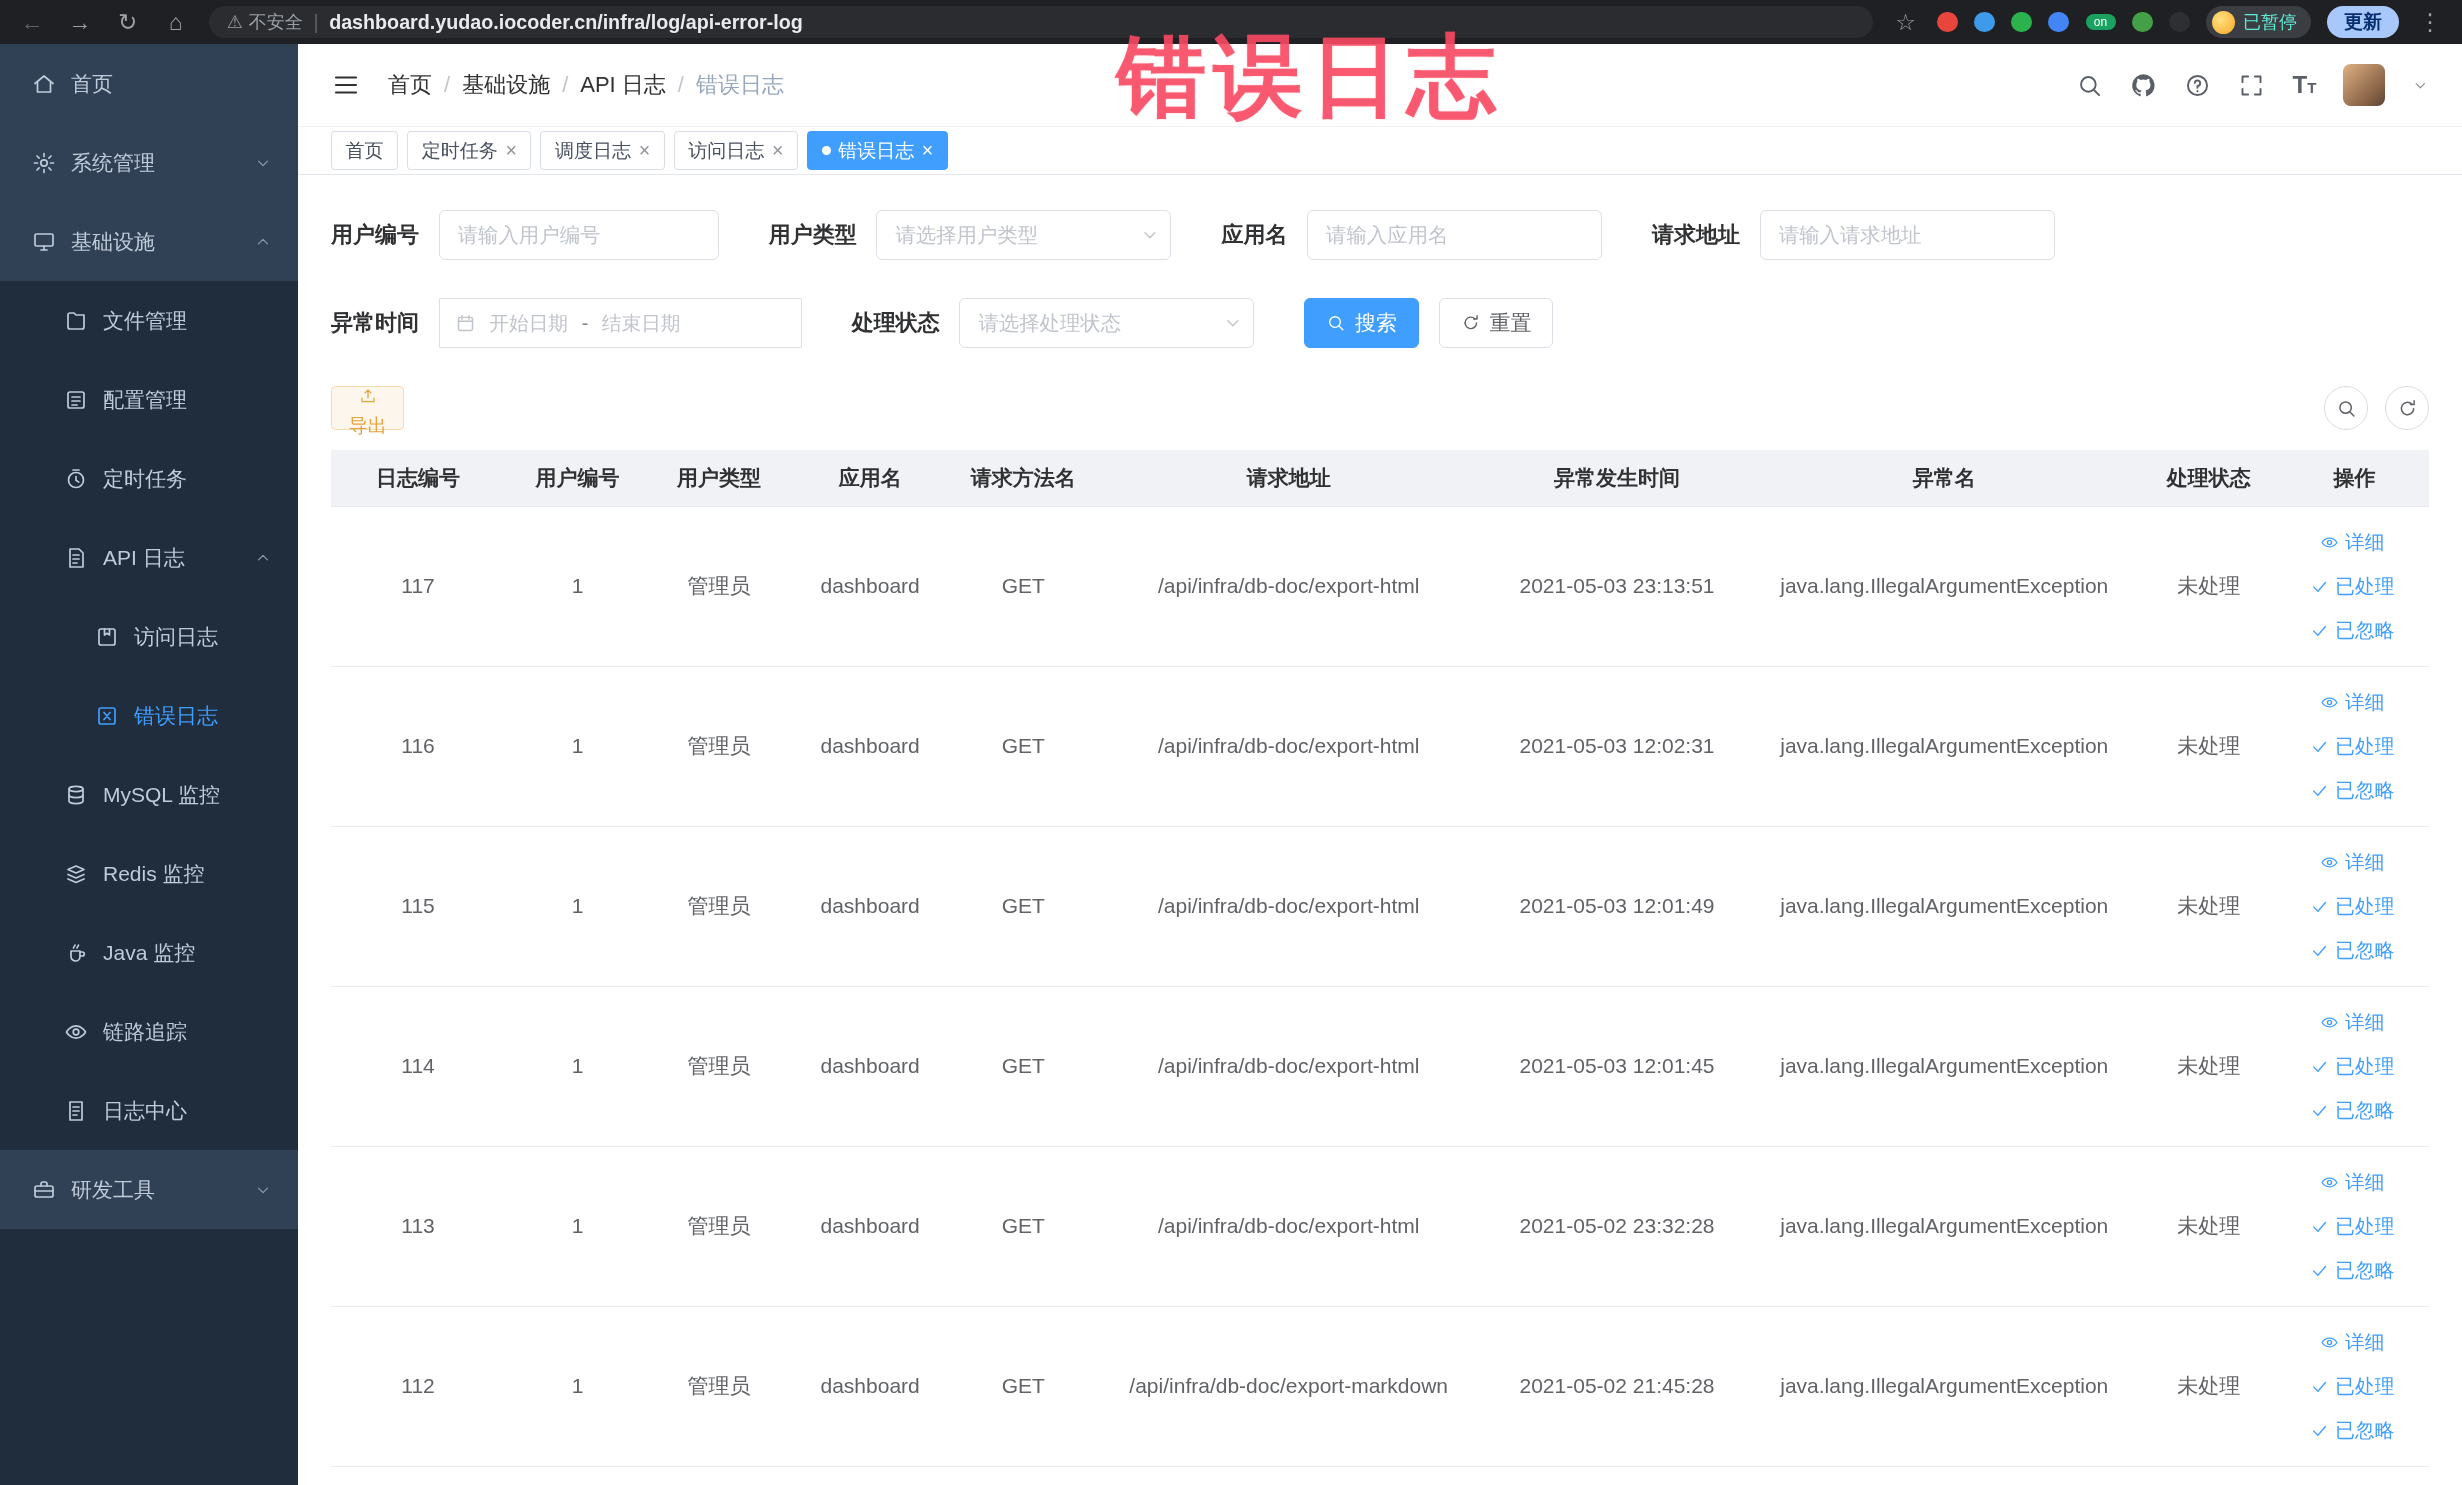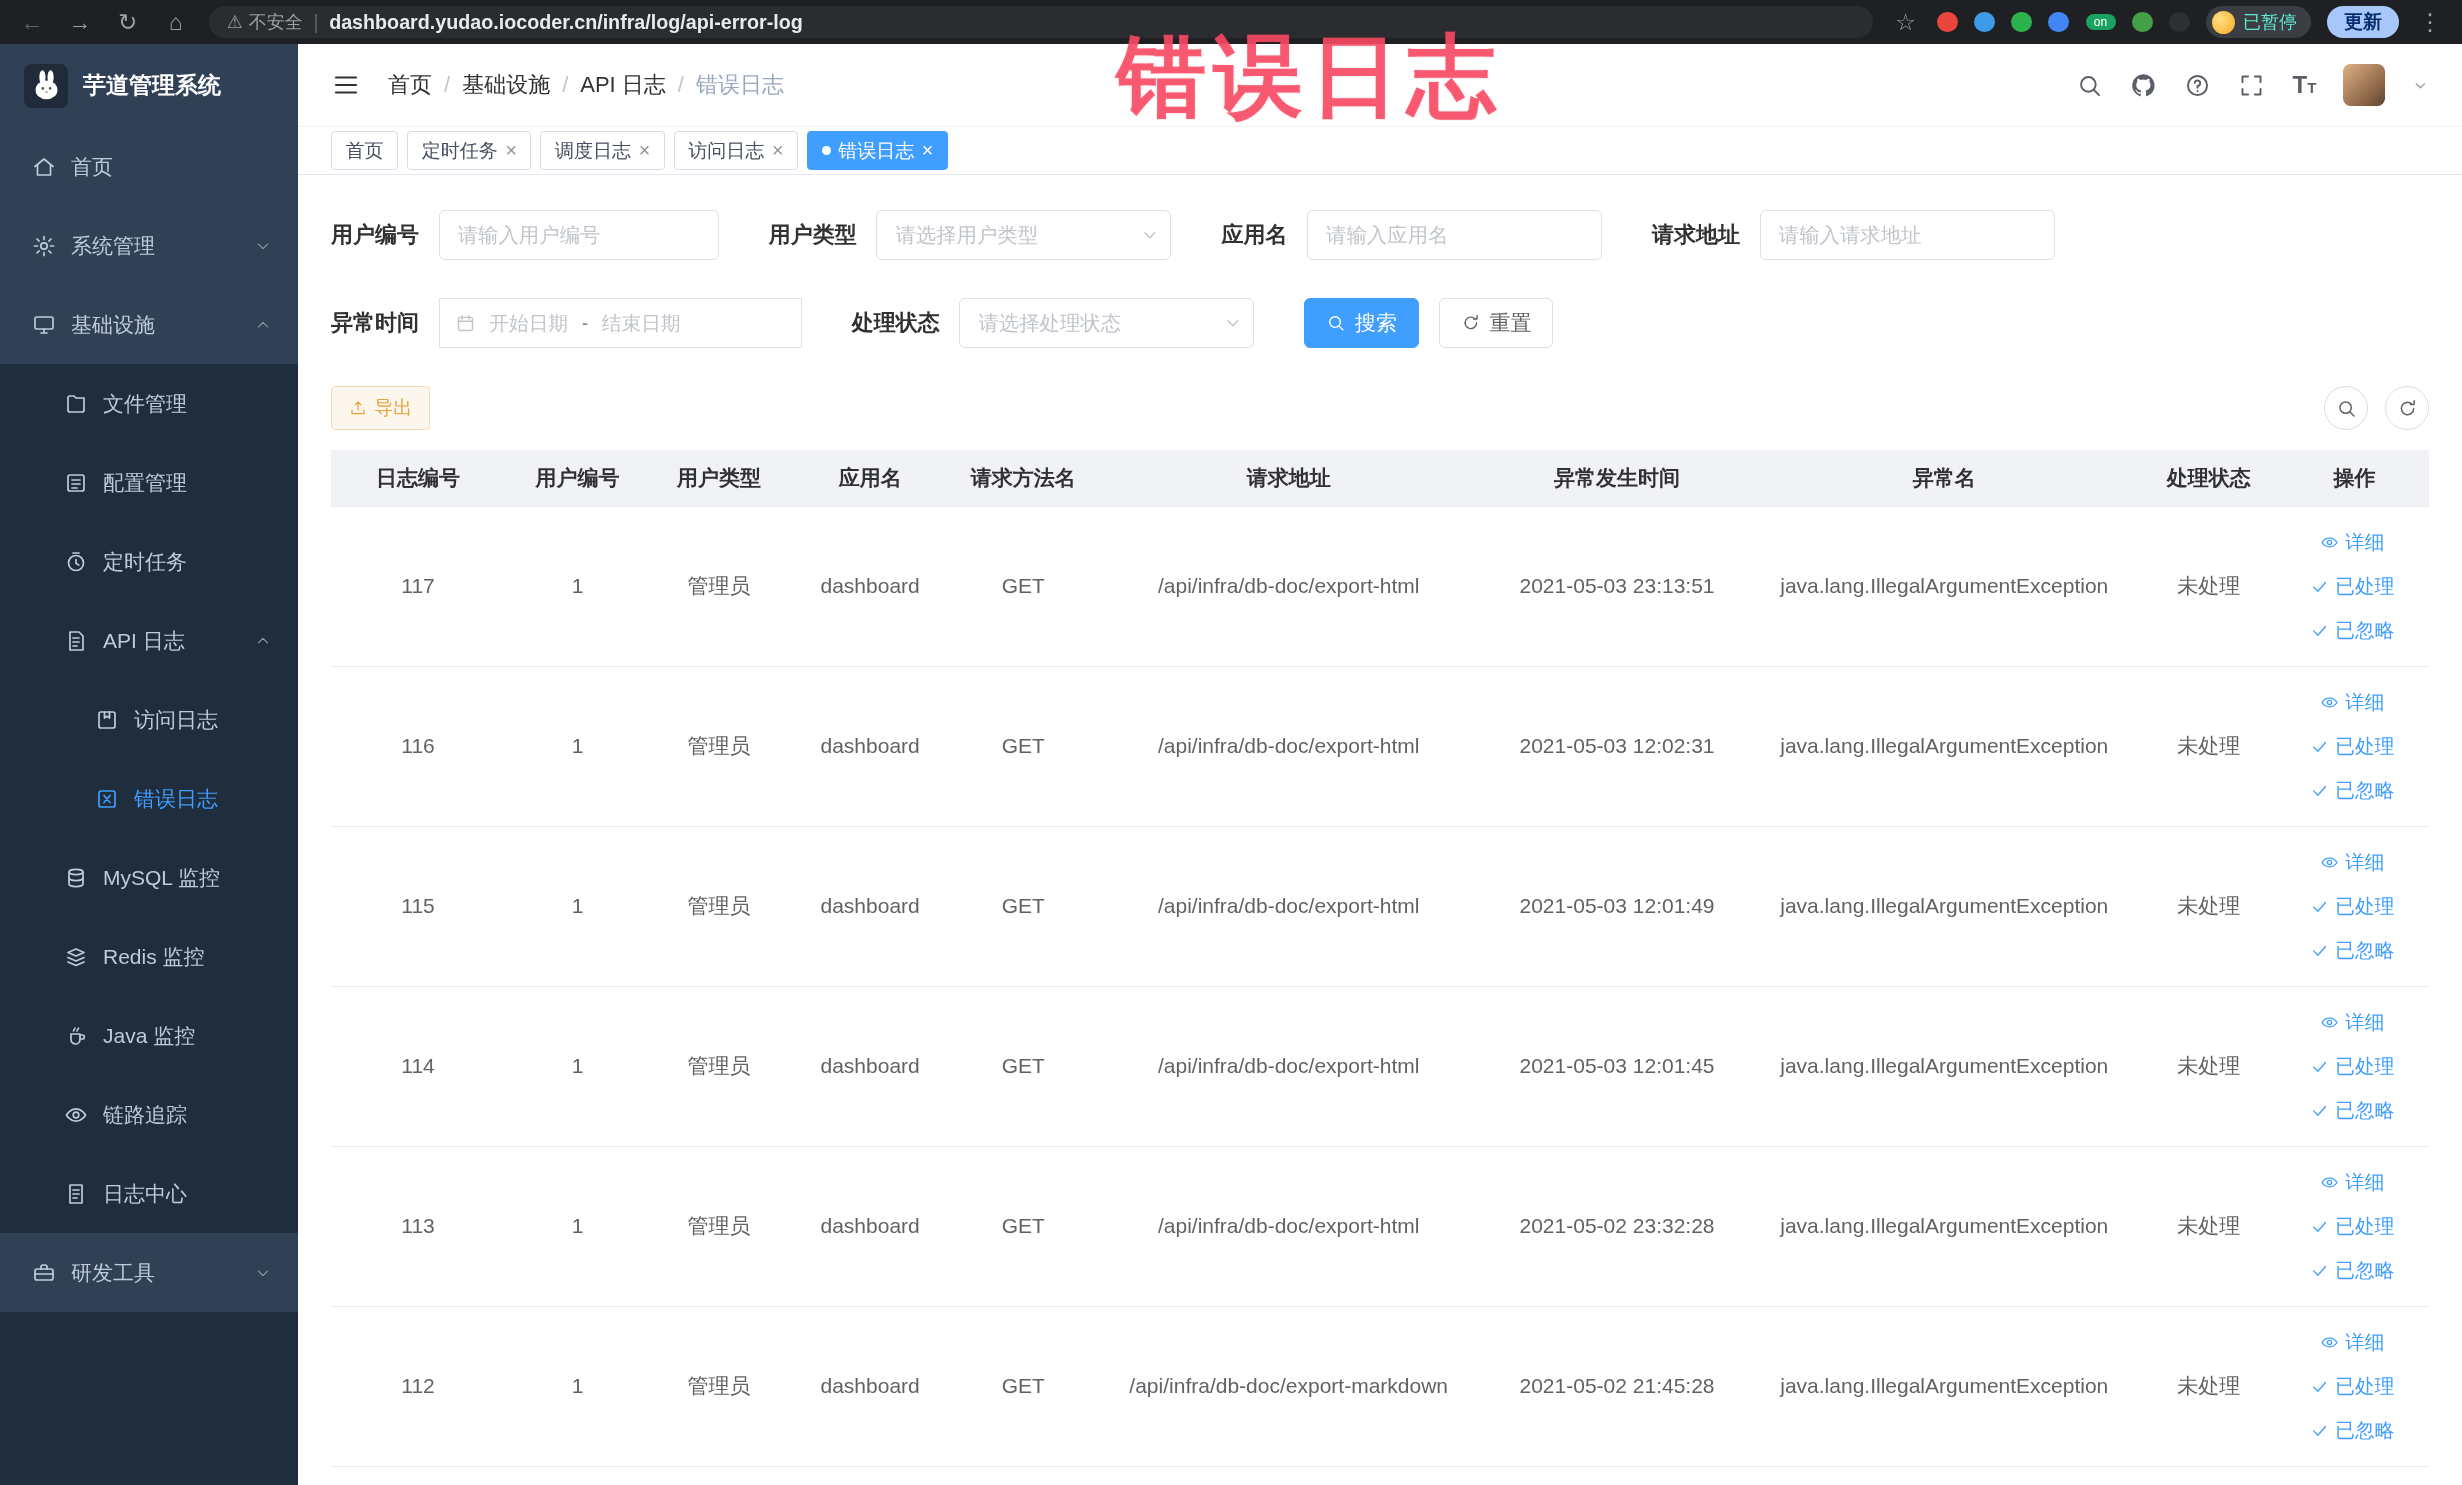--- a/index.html
+++ b/index.html
@@ -84,21 +84,21 @@
   .drange{width:363px;height:50px;box-sizing:border-box;border:0.8px solid #dcdfe6;border-radius:1px;display:flex;align-items:center;gap:13.6px;padding:0 15px;background:#fff;cursor:pointer;}
   .drange .cal{display:flex;color:#c0c4cc;}
   .drange .cal svg{width:21px;height:21px;}
   .drange .dph{font-size:19.7px;color:#c0c4cc;white-space:nowrap;}
   .drange .dsep{font-size:19.7px;color:#808694;}
 
   .btn{height:50px;border-radius:6px;display:inline-flex;align-items:center;gap:9px;font-size:21px;padding:0 21px;cursor:pointer;border:0.8px solid transparent;box-sizing:border-box;font-family:inherit;}
   .btn svg{width:19.7px;height:19.7px;}
   .btn-primary{background:#409eff;border-color:#409eff;color:#fff;margin-right:19.7px;}
   .btn-default{background:#fff;border-color:#dcdfe6;color:#606266;}
-  .btn-export{height:44px;font-size:19px;padding:0 16.7px;border-radius:4.5px;background:#fdf6ec;border-color:#f5dab1;color:#e6a23c;gap:7.6px;}
+  .btn-export{height:44px;font-size:19px;padding:0 16.7px;border-radius:4.5px;background:#fdf6ec;border-color:#f5dab1;color:#e6a23c;gap:7.6px;flex-direction:column;}
   .btn-export svg{width:18px;height:18px;}
 
   .table-toolbar{display:flex;align-items:center;justify-content:space-between;margin:3px 0 19.7px;}
   .circle-btns{display:flex;gap:16.7px;}
   .cbtn{width:44px;height:44px;border-radius:50%;border:0.8px solid #d9dce2;background:#fff;display:flex;align-items:center;justify-content:center;color:#606266;cursor:pointer;box-sizing:border-box;}
   .cbtn svg{width:21px;height:21px;}
 
   
   table.grid{width:100%;border-collapse:collapse;table-layout:fixed;}
   .grid th{height:56px;background:#f1f2f5;border-bottom:0.8px solid #e6e9f0;font-size:21px;font-weight:700;color:#303133;text-align:center;padding:0 7.6px;white-space:nowrap;overflow:hidden;text-overflow:ellipsis;}
@@ -144,33 +144,20 @@
       <div class="update-pill">更新</div>
       <span class="navic">⋮</span>
     </div>
   </div>
 
   <div class="watermark">错误日志</div>
 
   <div class="app">
 
     <div class="sidebar">
-      <div class="logo">
-        <span class="logo-avatar">
-          <svg viewBox="0 0 24 24">
-              <ellipse cx="9.2" cy="6.5" rx="2.1" ry="5" fill="#fff"></ellipse>
-              <ellipse cx="14.8" cy="6.5" rx="2.1" ry="5" fill="#fff"></ellipse>
-              <ellipse cx="12" cy="15" rx="7.5" ry="6.5" fill="#fff"></ellipse>
-              <circle cx="9.5" cy="14" r="0.9" fill="#555"></circle>
-              <circle cx="14.5" cy="14" r="0.9" fill="#555"></circle>
-              <path d="M11 16.5h2" stroke="#b88" stroke-width="0.8"></path>
-            </svg>
-        </span>
-        <span class="logo-title">芋道管理系统</span>
-      </div>
       <div class="menu">
           <div class="menu-item level1">
             <span class="mi-icon">
               <svg viewBox="0 0 24 24" fill="none" stroke="currentColor" stroke-width="1.7" stroke-linecap="round" stroke-linejoin="round">
                 <path d="M3 11.5 12 4l9 7.5"></path>
                 <path d="M5.5 10v10h13V10"></path>
               </svg>
             </span>
             <span class="mi-label">首页</span>
           </div>

